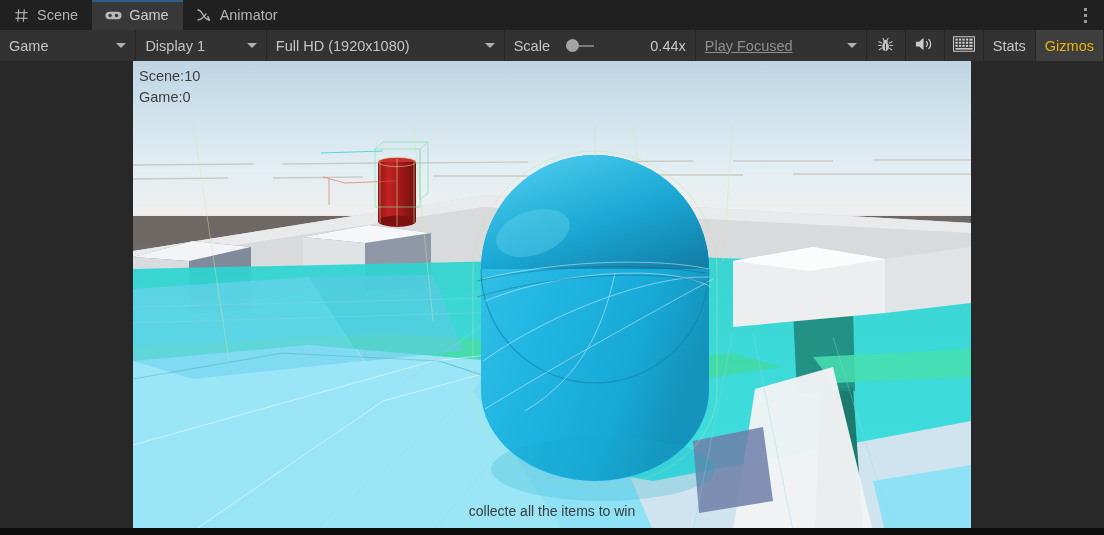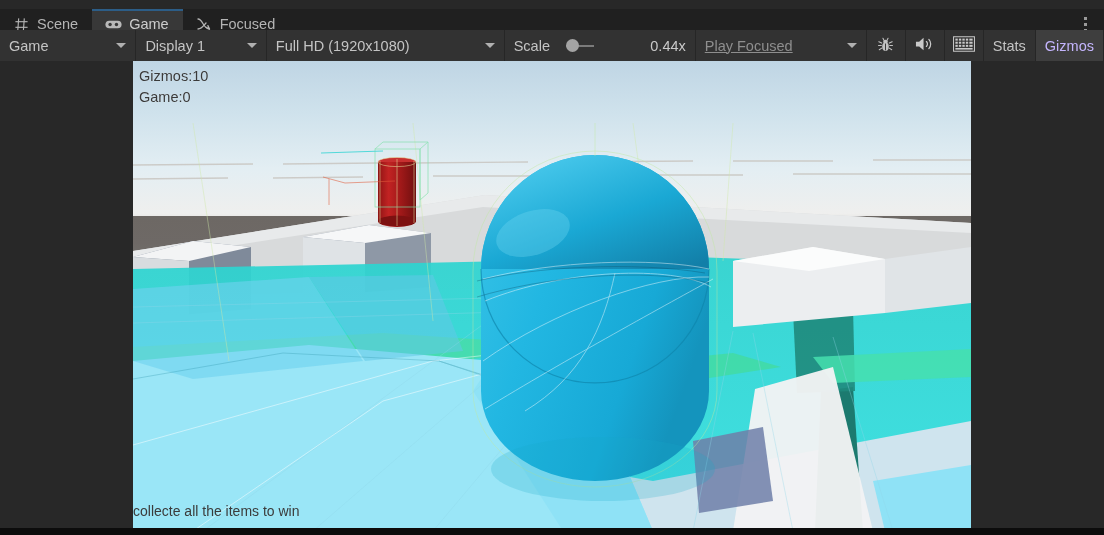--- a/index.html
+++ b/index.html
@@ -7,21 +7,21 @@
     width: 1104px; height: 535px;
     background: #282828;
     font-family: "Liberation Sans", sans-serif;
     overflow: hidden;
   }
 
   #app { position: relative; width: 1104px; height: 535px; background: #282828; }
 
   
   .tabbar {
-    position: absolute; left: 0; top: 9px; width: 1104px; height: 30px;
+    position: absolute; left: 0; top: 0; width: 1104px; height: 30px;
     background: #202020;
     display: flex; align-items: stretch;
   }
   .tab {
     position: relative;
     display: flex; align-items: center; gap: 7px;
     padding: 0 14px 0 13px;
     font-size: 14.5px; color: #b4b4b4;
     cursor: default;
     background: transparent;
@@ -72,21 +72,21 @@
   .w-play   { width: 172px; }
   .icon-btn { width: 39px; justify-content: center; }
 
   .scale-label { color: #c4c4c4; }
   .slider { position: relative; flex: 1; height: 31px; display: flex; align-items: center; margin: 0 8px; }
   .slider-track { position: absolute; left: 8px; right: 0; height: 2px; background: #7b7b7b; }
   .slider-knob { position: relative; width: 13px; height: 13px; border-radius: 50%; background: #a4a4a4; z-index: 2; }
   .scale-val { color: #c9c9c9; margin-left: 48px; }
 
   .tb-toggle { font-size: 14.5px; }
-  .tb-toggle.on { background: #3e3e3e; color: #c4b5fd; }
+  .tb-toggle.on { background: #3e3e3e; color: #eab308; }
 
   
   .gameview {
     position: absolute; left: 133px; top: 61px;
     width: 838px; height: 467px;
     overflow: hidden;
     background: #cfe4ee;
   }
   .gv-layer { position: absolute; inset: 0; }
 
@@ -101,21 +101,21 @@
     background: linear-gradient(to bottom, #6d6864 0%, #6e6966 55%, #72706c 100%);
   }
 
   .hud {
     position: absolute; left: 6px; top: 5px;
     font-size: 14.5px; color: #3a3a3a; line-height: 1.45;
     text-shadow: 0 0 1px rgba(255,255,255,.4);
   }
   .bottom-msg {
     position: absolute; left: 0; right: 0; bottom: 9px;
-    text-align: left; font-size: 14px; color: #3b3b3b;
+    text-align: center; font-size: 14px; color: #3b3b3b;
   }
   .watermark {
     position: absolute; right: 4px; bottom: 8px;
     font-size: 19px; color: rgba(255,255,255,.72);
     letter-spacing: .5px; white-space: nowrap;
   }
 
   .blackstrip {
     position: absolute; left: 0; top: 528px; width: 1104px; height: 7px;
     background: #0c0c0c;
@@ -158,21 +158,21 @@
     <div class="tab">
       <span class="tab-icon">
         <svg width="16" height="15" viewBox="0 0 16 15">
           <g stroke="#b4b4b4" stroke-width="1.3" fill="none" stroke-linecap="round">
             <path d="M2 2 C 7 2, 7 12, 13.5 12"></path>
             <path d="M2 12 C 6 12, 8 8, 10 6"></path>
             <path d="M13.5 12 l -3.4 -1.6 M13.5 12 l -1.6 -3.4"></path>
           </g>
         </svg>
       </span>
-      <span class="tab-label">Focused</span>
+      <span class="tab-label">Animator</span>
     </div>
 
     <div class="kebab">
       <i></i>
         <i></i>
         <i></i>
     </div>
   </div>
 
   <div class="toolbar">
@@ -430,21 +430,21 @@
 
       <g stroke="#bfe8a0" stroke-width="0.8" fill="none" opacity="0.55">
         <path d="M340 210 a122 120 0 0 1 244 0 L584 330 a122 96 0 0 1 -244 0 Z"></path>
         <path d="M462 62 L462 95"></path>
       </g>
 
       <ellipse cx="470" cy="408" rx="112" ry="32" fill="#19a9c9" opacity="0.22"></ellipse>
     </svg>
 
     <div class="hud">
-      <div>Gizmos:10</div>
+      <div>Scene:10</div>
       <div>Game:0</div>
     </div>
 
     <div class="bottom-msg">collecte all the items to win</div>
   </div>
 
   <div class="blackstrip"></div>
 </div>
 
 </body></html>

